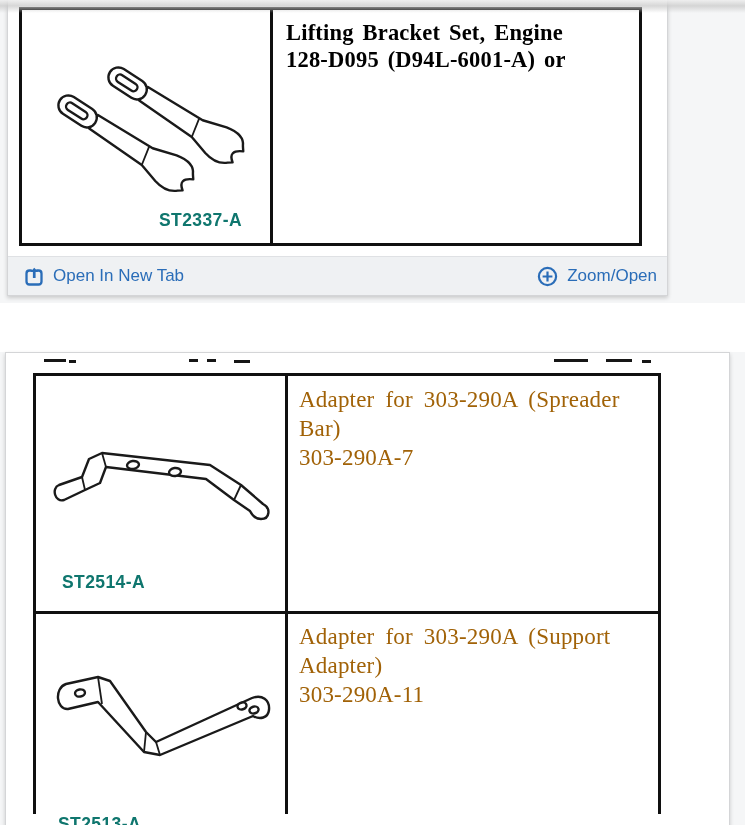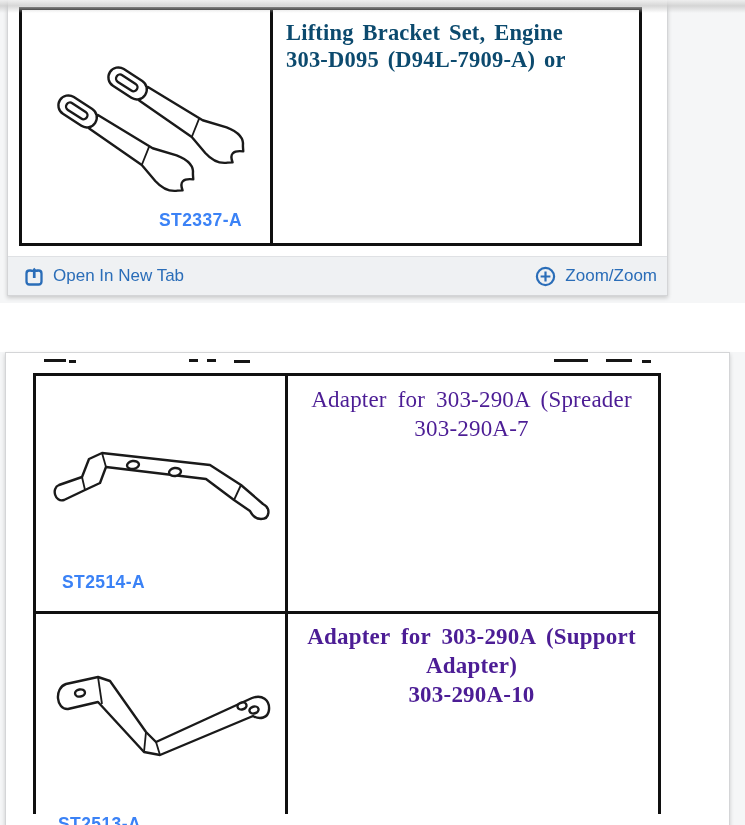--- a/index.html
+++ b/index.html
@@ -16,28 +16,28 @@
   .card1{left:7px; top:-5px; width:659px; height:300px; border-top:none;}
   .card2{left:5px; top:0px; width:723px; height:478px; border-bottom:none;}
 
   
   .scan{position:absolute; border:3px solid #101010; background:#fff;}
   .scan1{left:11px; top:12px; width:617px; height:233px;}
   .scan2{left:27px; top:20px; width:622px; height:438px; border-bottom:none;}
   .vline{position:absolute; top:0; bottom:0; width:3px; background:#101010;}
   .hline{position:absolute; left:0; right:0; height:3px; background:#101010;}
 
-  .scan-text{position:absolute; color:#0c4a6e; font-family:"Liberation Serif", serif;}
+  .scan-text{position:absolute; color:#000000; font-family:"Liberation Serif", serif;}
   .scan-text.bold1{left:264px; top:9px; width:350px; font-size:22.5px; line-height:27px;
                    font-weight:700; letter-spacing:0.2px; word-spacing:3px;}
   .scan-text.row1{left:263px; top:9px; width:345px;}
   .scan-text.rowt{font-size:23px; line-height:29px; font-weight:400;
-                  letter-spacing:0.2px; word-spacing:5px; color:#4c1d95;text-align:center;}
+                  letter-spacing:0.2px; word-spacing:5px; color:#a16207;}
   .scan-label{position:absolute; font-family:"Liberation Sans", sans-serif;
-              font-weight:700; font-size:17.5px; letter-spacing:0.4px; color:#3b82f6;}
+              font-weight:700; font-size:17.5px; letter-spacing:0.4px; color:#0f766e;}
 
   .tool-svg{position:absolute;}
   .tool-svg path, .tool-svg rect, .tool-svg ellipse{
     fill:#ffffff; stroke:#1a1a1a; stroke-width:2.4; stroke-linejoin:round;}
   .tool-svg .thin{stroke-width:1.8; fill:none;}
 
   
   .toolbar{position:absolute; left:0; right:0; bottom:0; height:39px;
            background:#eff1f3; border-top:1px solid #dfe1e4;
            display:flex; align-items:center; justify-content:space-between;
@@ -77,38 +77,38 @@
             <path d="M40,-8 L104,-10 L128,-17 Q147,-21 152,-10 L155,-6 Q141,1 152,9 L148,12 Q139,20 124,16 L104,10 L40,8 Z"></path>
             <rect x="0" y="-10" width="42" height="20" rx="10"></rect>
             <rect x="8" y="-4" width="24" height="8" rx="4"></rect>
             <path class="thin" d="M100,-10 L104,10"></path>
           </g>
         </svg>
         <div class="scan-label" style="left:137px; top:200px;">ST2337-A</div>
 
         <div class="scan-text bold1">
           <div>Lifting Bracket Set, Engine</div>
-          <div>303-D095 (D94L-7909-A) or</div>
+          <div>128-D095 (D94L-6001-A) or</div>
         </div>
       </div>
 
       <div class="toolbar">
         <a class="tb-link">
           <svg width="19" height="19" viewBox="0 0 19 19">
             <path d="M6,3.5 H4.5 C2.8,3.5 1.5,4.8 1.5,6.5 V14.5 C1.5,16.2 2.8,17.5 4.5,17.5 H13.5 C15.2,17.5 16.5,16.2 16.5,14.5 V6.5 C16.5,4.8 15.2,3.5 13.5,3.5 H12" fill="none" stroke="#2a6db8" stroke-width="2.3" stroke-linecap="round"></path>
             <path d="M9.25,0.8 L13.3,5.1 H10.6 V11 H7.9 V5.1 H5.2 Z" fill="#2a6db8" stroke="none"></path>
           </svg>
           <span>Open In New Tab</span>
         </a>
         <a class="tb-link">
           <svg width="21" height="21" viewBox="0 0 21 21">
             <circle cx="10.5" cy="10.5" r="8.6" fill="none" stroke="#2a6db8" stroke-width="2.2"></circle>
             <path d="M10.5,5.6 V15.4 M5.6,10.5 H15.4" fill="none" stroke="#2a6db8" stroke-width="2.2"></path>
           </svg>
-          <span>Zoom/Zoom</span>
+          <span>Zoom/Open</span>
         </a>
       </div>
     </div>
   </div>
 
   <div class="panel panel2">
     <div class="card card2">
 
       <div>
         <div class="dash" style="left:38px;  top:6px; width:22px;"></div>
@@ -130,37 +130,38 @@
           <path class="thin" d="M62,73 L66,87"></path>
           <path class="thin" d="M201,105 L194,120"></path>
           <path class="thin" d="M42,97 L45,110"></path>
           <ellipse cx="93" cy="85" rx="6" ry="4" transform="rotate(-8 93 85)"></ellipse>
           <ellipse cx="135" cy="92" rx="6" ry="4" transform="rotate(-8 135 92)"></ellipse>
         </svg>
         <div class="scan-label" style="left:26px; top:196px;">ST2514-A</div>
 
         <div class="scan-text rowt row1">
           <div>Adapter for 303-290A (Spreader</div>
+          <div>Bar)</div>
           <div>303-290A-7</div>
         </div>
 
         <svg class="tool-svg" style="left:4px; top:242px;" width="242" height="196" viewBox="0 0 242 196">
           <path d="M26,66 L58,59 L70,63 L106,114 L116,124 L212,80 C222,76 230,82 229,92 C228,100 220,102 213,98 L120,137 L104,134 L58,84 L28,91 C16,92 14,70 26,66 Z"></path>
           <path class="thin" d="M58,59 L62,86"></path>
           <path class="thin" d="M106,114 L104,134"></path>
           <path class="thin" d="M116,124 L120,137"></path>
           <ellipse cx="40" cy="75" rx="5" ry="3.6" transform="rotate(-10 40 75)"></ellipse>
           <ellipse cx="202" cy="88" rx="4.6" ry="3.4" transform="rotate(-16 202 88)"></ellipse>
           <ellipse cx="214" cy="92" rx="4.6" ry="3.4" transform="rotate(-16 214 92)"></ellipse>
         </svg>
         <div class="scan-label" style="left:22px; top:438px;">ST2513-A</div>
 
-        <div class="scan-text rowt" style="left:263px; top:246px; width:345px;font-weight:bold;">
+        <div class="scan-text rowt" style="left:263px; top:246px; width:345px;">
           <div>Adapter for 303-290A (Support</div>
           <div>Adapter)</div>
-          <div>303-290A-10</div>
+          <div>303-290A-11</div>
         </div>
       </div>
     </div>
   </div>
 
   <div class="top-shade"></div>
 </div>
 
 </body></html>

